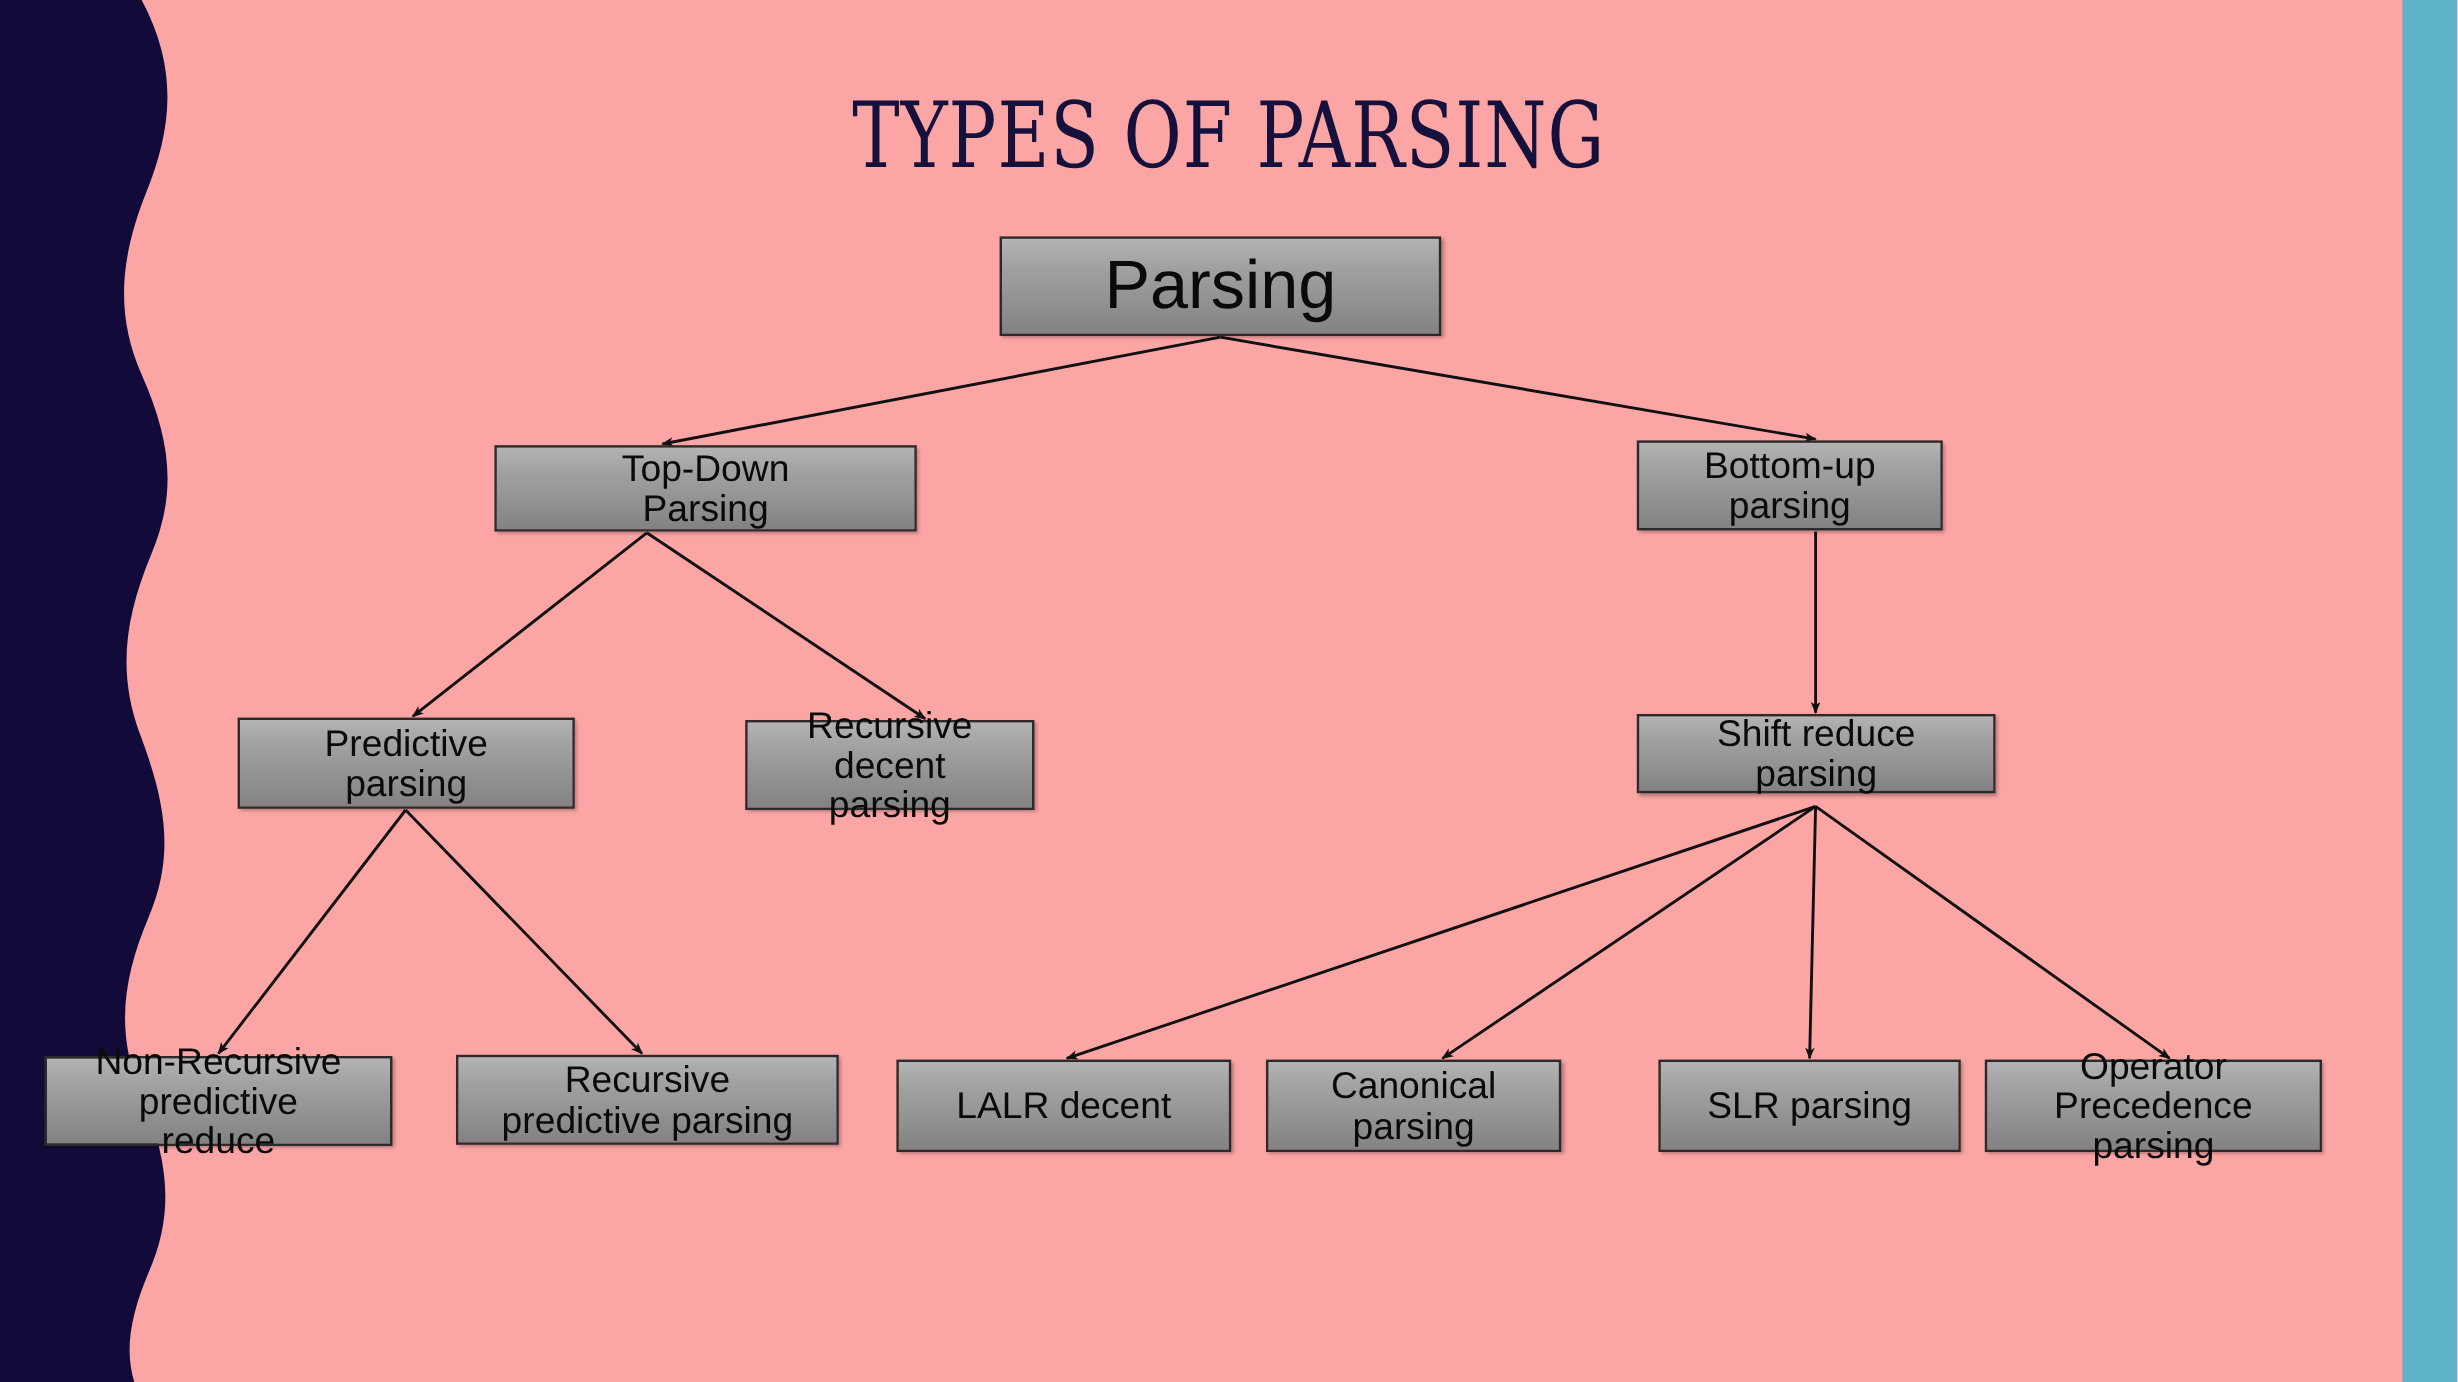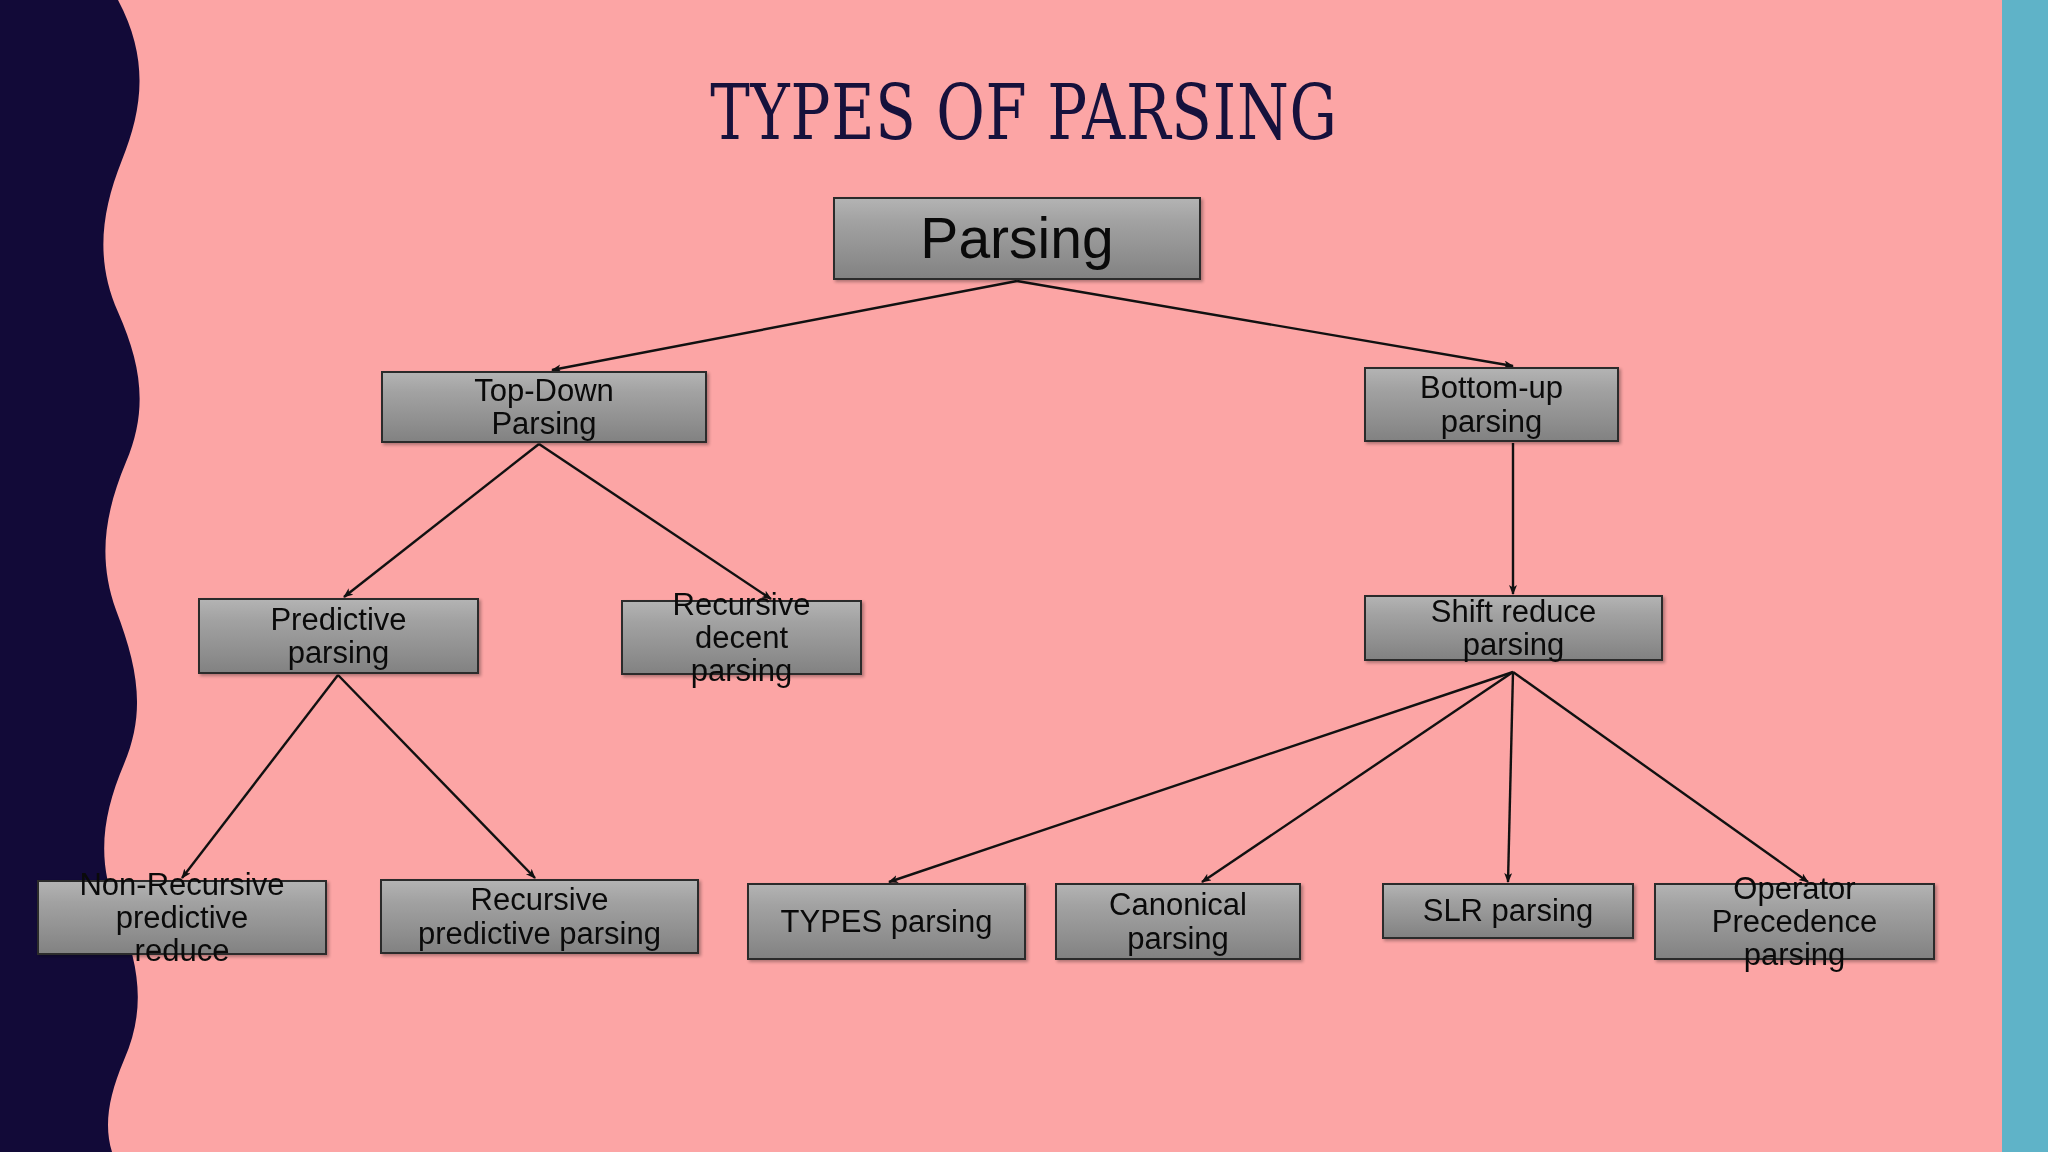--- a/index.html
+++ b/index.html
@@ -77,36 +77,36 @@
   }
 
   
   #node-root {
     left: 833px; top: 197px;
     width: 368px; height: 83px;
     font-size: 57px;
   }
 
   
-  #node-topdown   { left: 381px;  top: 371px; width: 326px; height: 72px; }
+  #node-topdown   { left: 412px;  top: 371px; width: 352px; height: 72px; }
   #node-bottomup  { left: 1364px; top: 367px; width: 255px; height: 75px; }
 
   
   #node-predictive { left: 198px;  top: 598px; width: 281px; height: 76px; }
   #node-recdecent  { left: 621px;  top: 600px; width: 241px; height: 75px; }
   #node-shiftred   { left: 1364px; top: 595px; width: 299px; height: 66px; }
 
   
   #node-nonrec  { left: 37px;  top: 880px; width: 290px; height: 75px; }
   #node-rec     { left: 380px; top: 879px; width: 319px; height: 75px; justify-content: center; }
 
   
   #node-lalr    { left: 747px;  top: 883px; width: 279px; height: 77px; }
   #node-canon   { left: 1055px; top: 883px; width: 246px; height: 77px; }
-  #node-slr     { left: 1382px; top: 883px; width: 252px; height: 56px; }
+  #node-slr     { left: 1382px; top: 883px; width: 252px; height: 77px; }
   #node-oper    { left: 1654px; top: 883px; width: 281px; height: 77px; }
 
   
   .node.overflow { overflow: visible; }
   .node.overflow .lbl { position: relative; z-index: 4; }
 </style>
 </head>
 <body>
 
 <div id="slide">
@@ -188,21 +188,21 @@
 predictive
 reduce</span>
   </div>
 
   <div class="node overflow" id="node-rec">
     <span class="lbl">Recursive
 predictive parsing</span>
   </div>
 
   <div class="node" id="node-lalr">
-    <span class="lbl">TYPES parsing</span>
+    <span class="lbl">LALR decent</span>
   </div>
 
   <div class="node overflow" id="node-canon">
     <span class="lbl">Canonical
 parsing</span>
   </div>
 
   <div class="node" id="node-slr">
     <span class="lbl">SLR parsing</span>
   </div>

